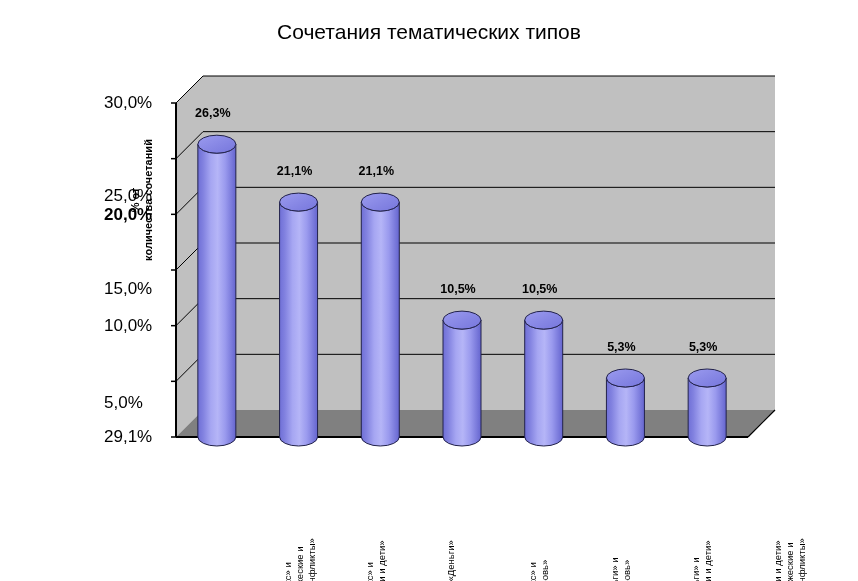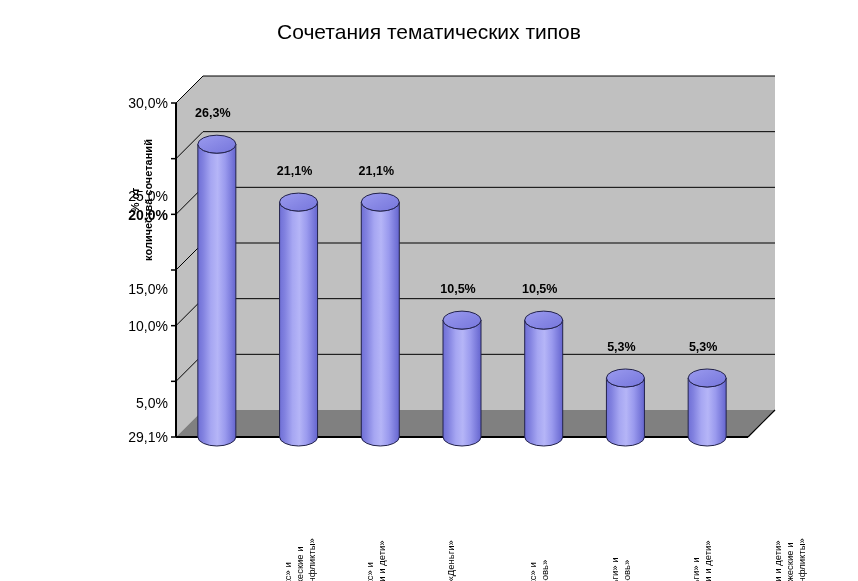--- a/index.html
+++ b/index.html
@@ -42,22 +42,22 @@
     text-align: center;
     font-size: 11px;
     font-weight: bold;
     color: #000000;
     line-height: 13px;
   }
   .y-tick-label {
     position: absolute;
     right: 0;
     width: 64px;
-    text-align: right;
-    font-size: 14px;
+    text-align: left;
+    font-size: 17px;
     color: #000000;
     transform: translateY(-50%);
     white-space: nowrap;
   }
   .y-labels-wrap {
     position: absolute;
     left: 100px;
     top: 0;
     width: 68px;
     height: 581px;

